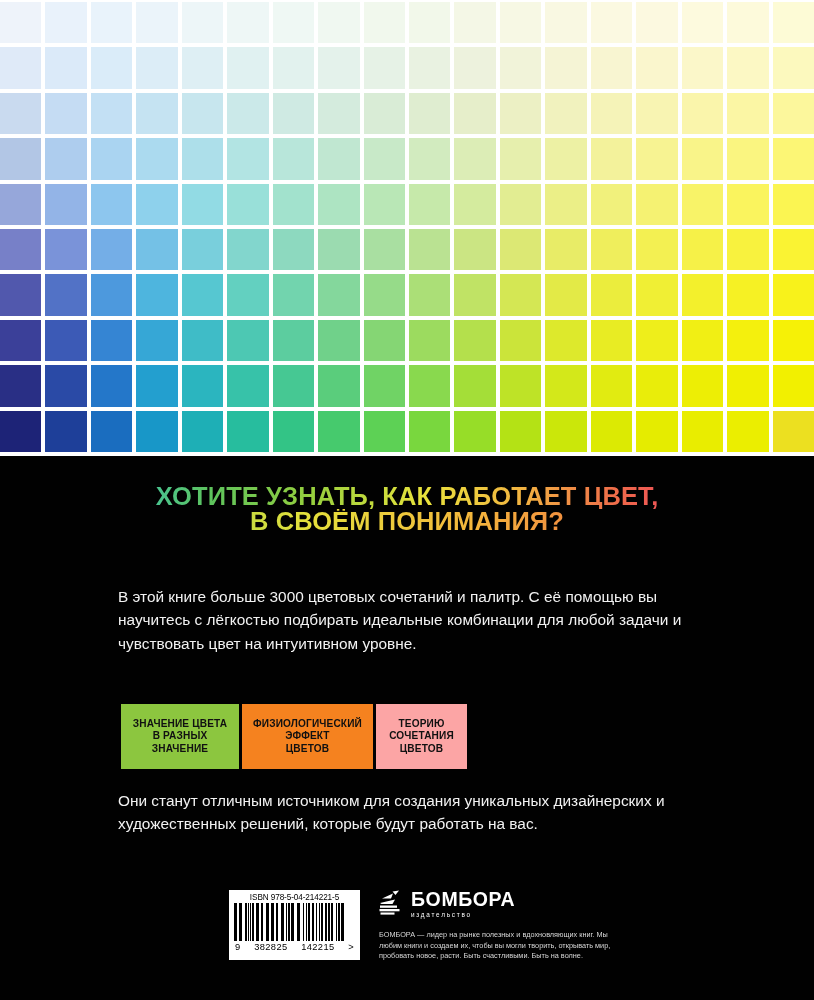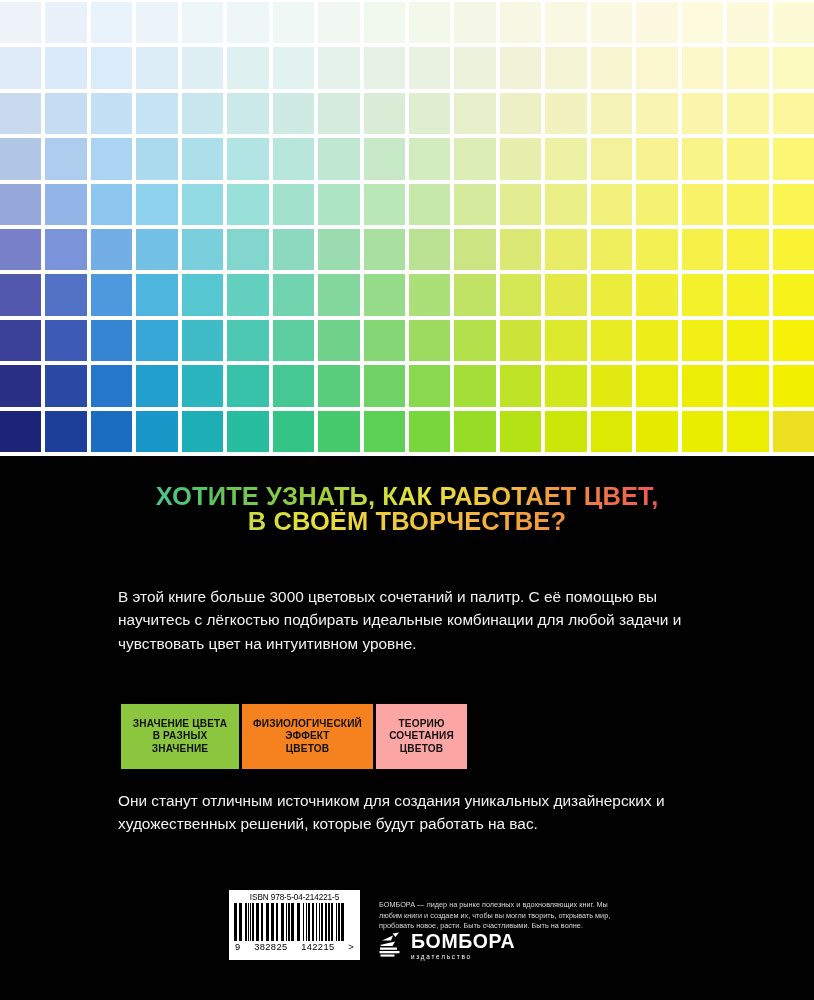--- a/index.html
+++ b/index.html
@@ -256,21 +256,21 @@
         <div class="swatch" style="background: rgb(220, 234, 3);"></div>
         <div class="swatch" style="background: rgb(229, 236, 0);"></div>
         <div class="swatch" style="background: rgb(233, 237, 0);"></div>
         <div class="swatch" style="background: rgb(235, 238, 0);"></div>
         <div class="swatch" style="background: rgb(236, 224, 32);"></div>
       </div>
   </div>
 
   <div id="headline">
     <span class="hl-line" id="hl1">ХОТИТЕ УЗНАТЬ, КАК РАБОТАЕТ ЦВЕТ,</span>
-    <span class="hl-line" id="hl3">В СВОЁМ ТВОРЧЕСТВЕ?</span>
+    <span class="hl-line" id="hl3">В СВОЁМ ПОНИМАНИЯ?</span>
   </div>
 
   <p class="para" id="para1">В этой книге больше 3000 цветовых сочетаний и палитр. С её помощью вы научитесь с лёгкостью подбирать идеальные комбинации для любой задачи и чувствовать цвет на интуитивном уровне.</p>
 
 
   <div id="boxes">
       <div class="fbox" style="background: rgb(140, 198, 63); color: rgb(17, 17, 17); flex: 0 0 118px;">
         <span>ЗНАЧЕНИЕ ЦВЕТА</span>
         <span>В РАЗНЫХ</span>
         <span>ЗНАЧЕНИЕ</span>
@@ -354,30 +354,30 @@
       </div>
     <div id="barnum">
       <span>9</span>
       <span>382825</span>
       <span>142215</span>
       <span>&gt;</span>
     </div>
   </div>
 
   <div id="pub">
-    <div id="pub-desc">БОМБОРА — лидер на рынке полезных и вдохновляющих книг. Мы любим книги и создаем их, чтобы вы могли творить, открывать мир, пробовать новое, расти. Быть счастливыми. Быть на волне.</div>
     <div id="pub-logo-row">
       <svg id="pub-mark" viewBox="0 0 26 27">
         <path d="M13.5 1.5 L20 0.5 L16.5 5 Z" fill="#fff"></path>
         <path d="M3 8.5 L14 3.5 L12 8.5 Z" fill="#fff"></path>
         <path d="M1 13 L16 9.5 L13.5 14 L2.5 14 Z" fill="#fff"></path>
         <rect x="1" y="15.5" width="17" height="2.3" fill="#fff"></rect>
         <rect x="0.5" y="19" width="20" height="2.3" fill="#fff"></rect>
         <rect x="1.5" y="22.5" width="14" height="2.1" fill="#fff"></rect>
       </svg>
       <div>
         <div id="pub-name">БОМБОРА</div>
         <div id="pub-sub">издательство</div>
       </div>
     </div>
+    <div id="pub-desc">БОМБОРА — лидер на рынке полезных и вдохновляющих книг. Мы любим книги и создаем их, чтобы вы могли творить, открывать мир, пробовать новое, расти. Быть счастливыми. Быть на волне.</div>
   </div>
 
 </div>
 
 </body></html>

